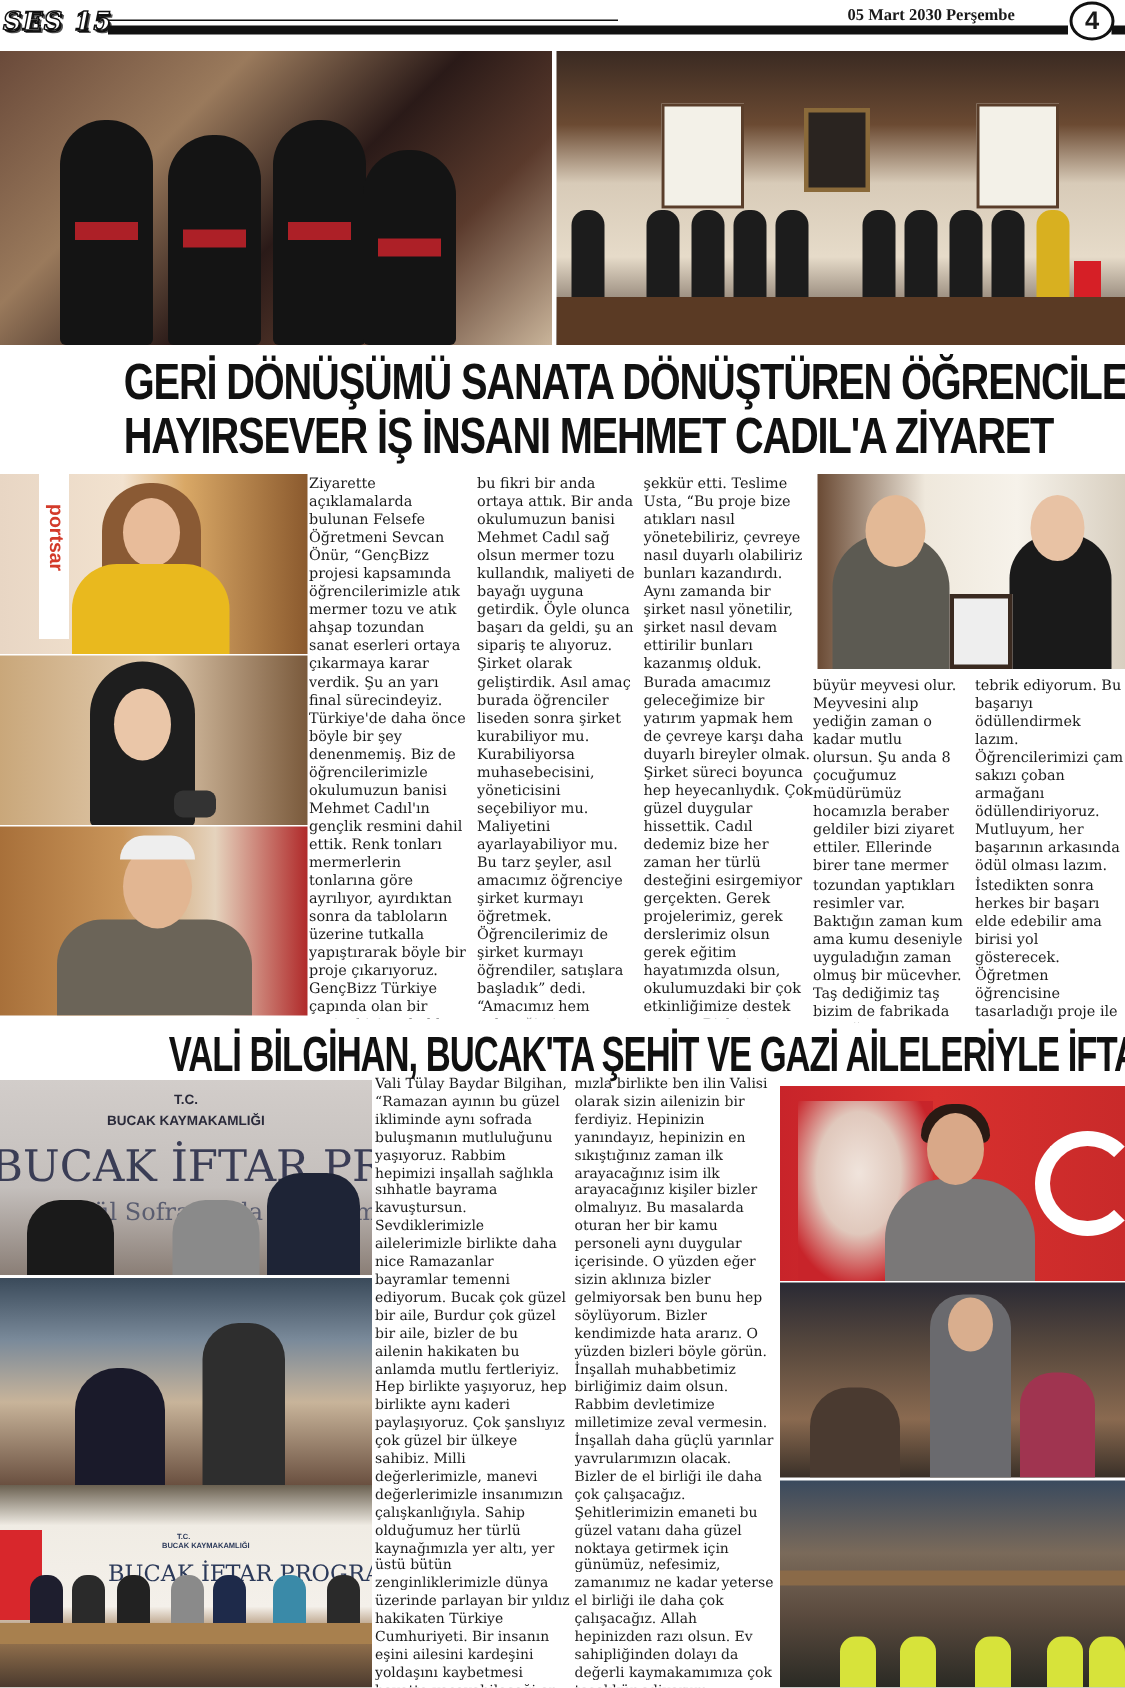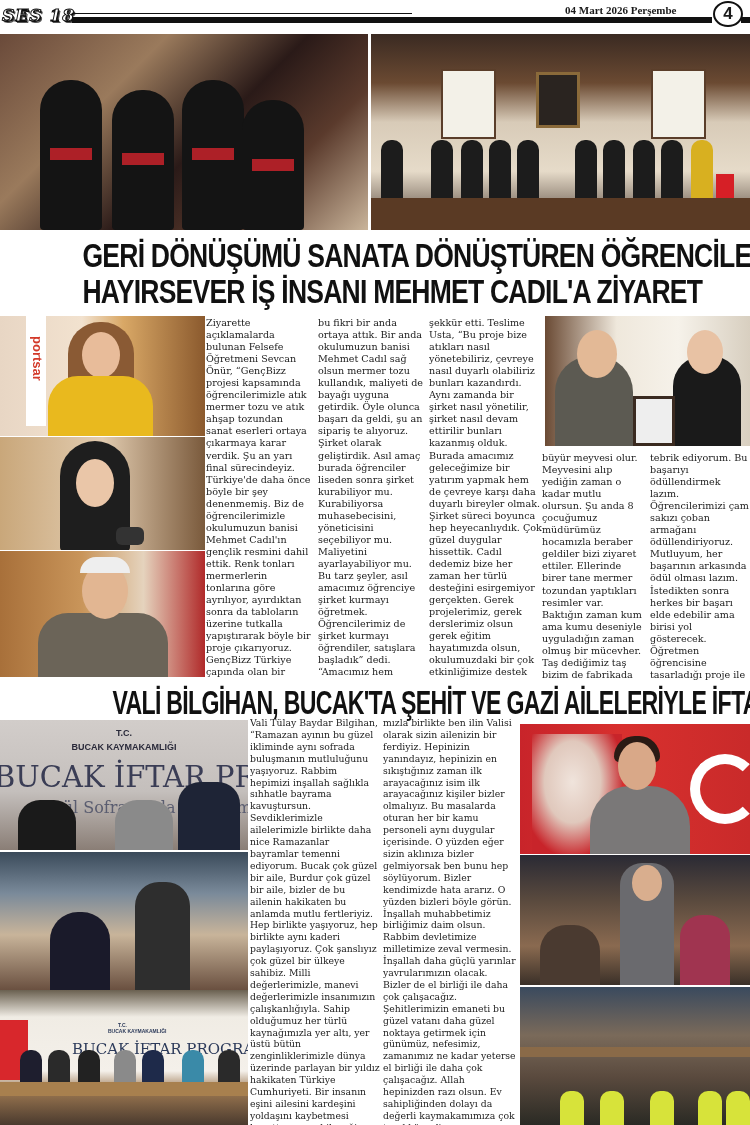--- a/index.html
+++ b/index.html
@@ -103,24 +103,24 @@
   .c4 { left: 542px; top: 452px; width: 102px; height: 230px; font-size: 9.6px; }
   .c5 { left: 650px; top: 452px; width: 100px; height: 230px; font-size: 9.6px; }
 
   .c6 { left: 250px; top: 717px; width: 130px; height: 408px; font-size: 9.3px; line-height: 11.9px; }
   .c7 { left: 383px; top: 717px; width: 135px; height: 408px; font-size: 9.3px; line-height: 11.9px; }
 </style>
 </head>
 <body>
 
 <div class="masthead">
-  <div class="brand">SES 18</div>
+  <div class="brand">SES 15</div>
   <div class="rule-thin"></div>
   <div class="rule-thick"></div>
-  <div class="date">04 Mart 2026 Perşembe</div>
+  <div class="date">05 Mart 2030 Perşembe</div>
   <div class="page-no">4</div>
   <div class="tail"></div>
 </div>
 
 <div class="photo p1">
   <div class="fig" style="left:40px;height:150px;">
       <div class="logo"></div>
     </div>
   <div class="fig" style="left:112px;height:140px;">
       <div class="logo"></div>

